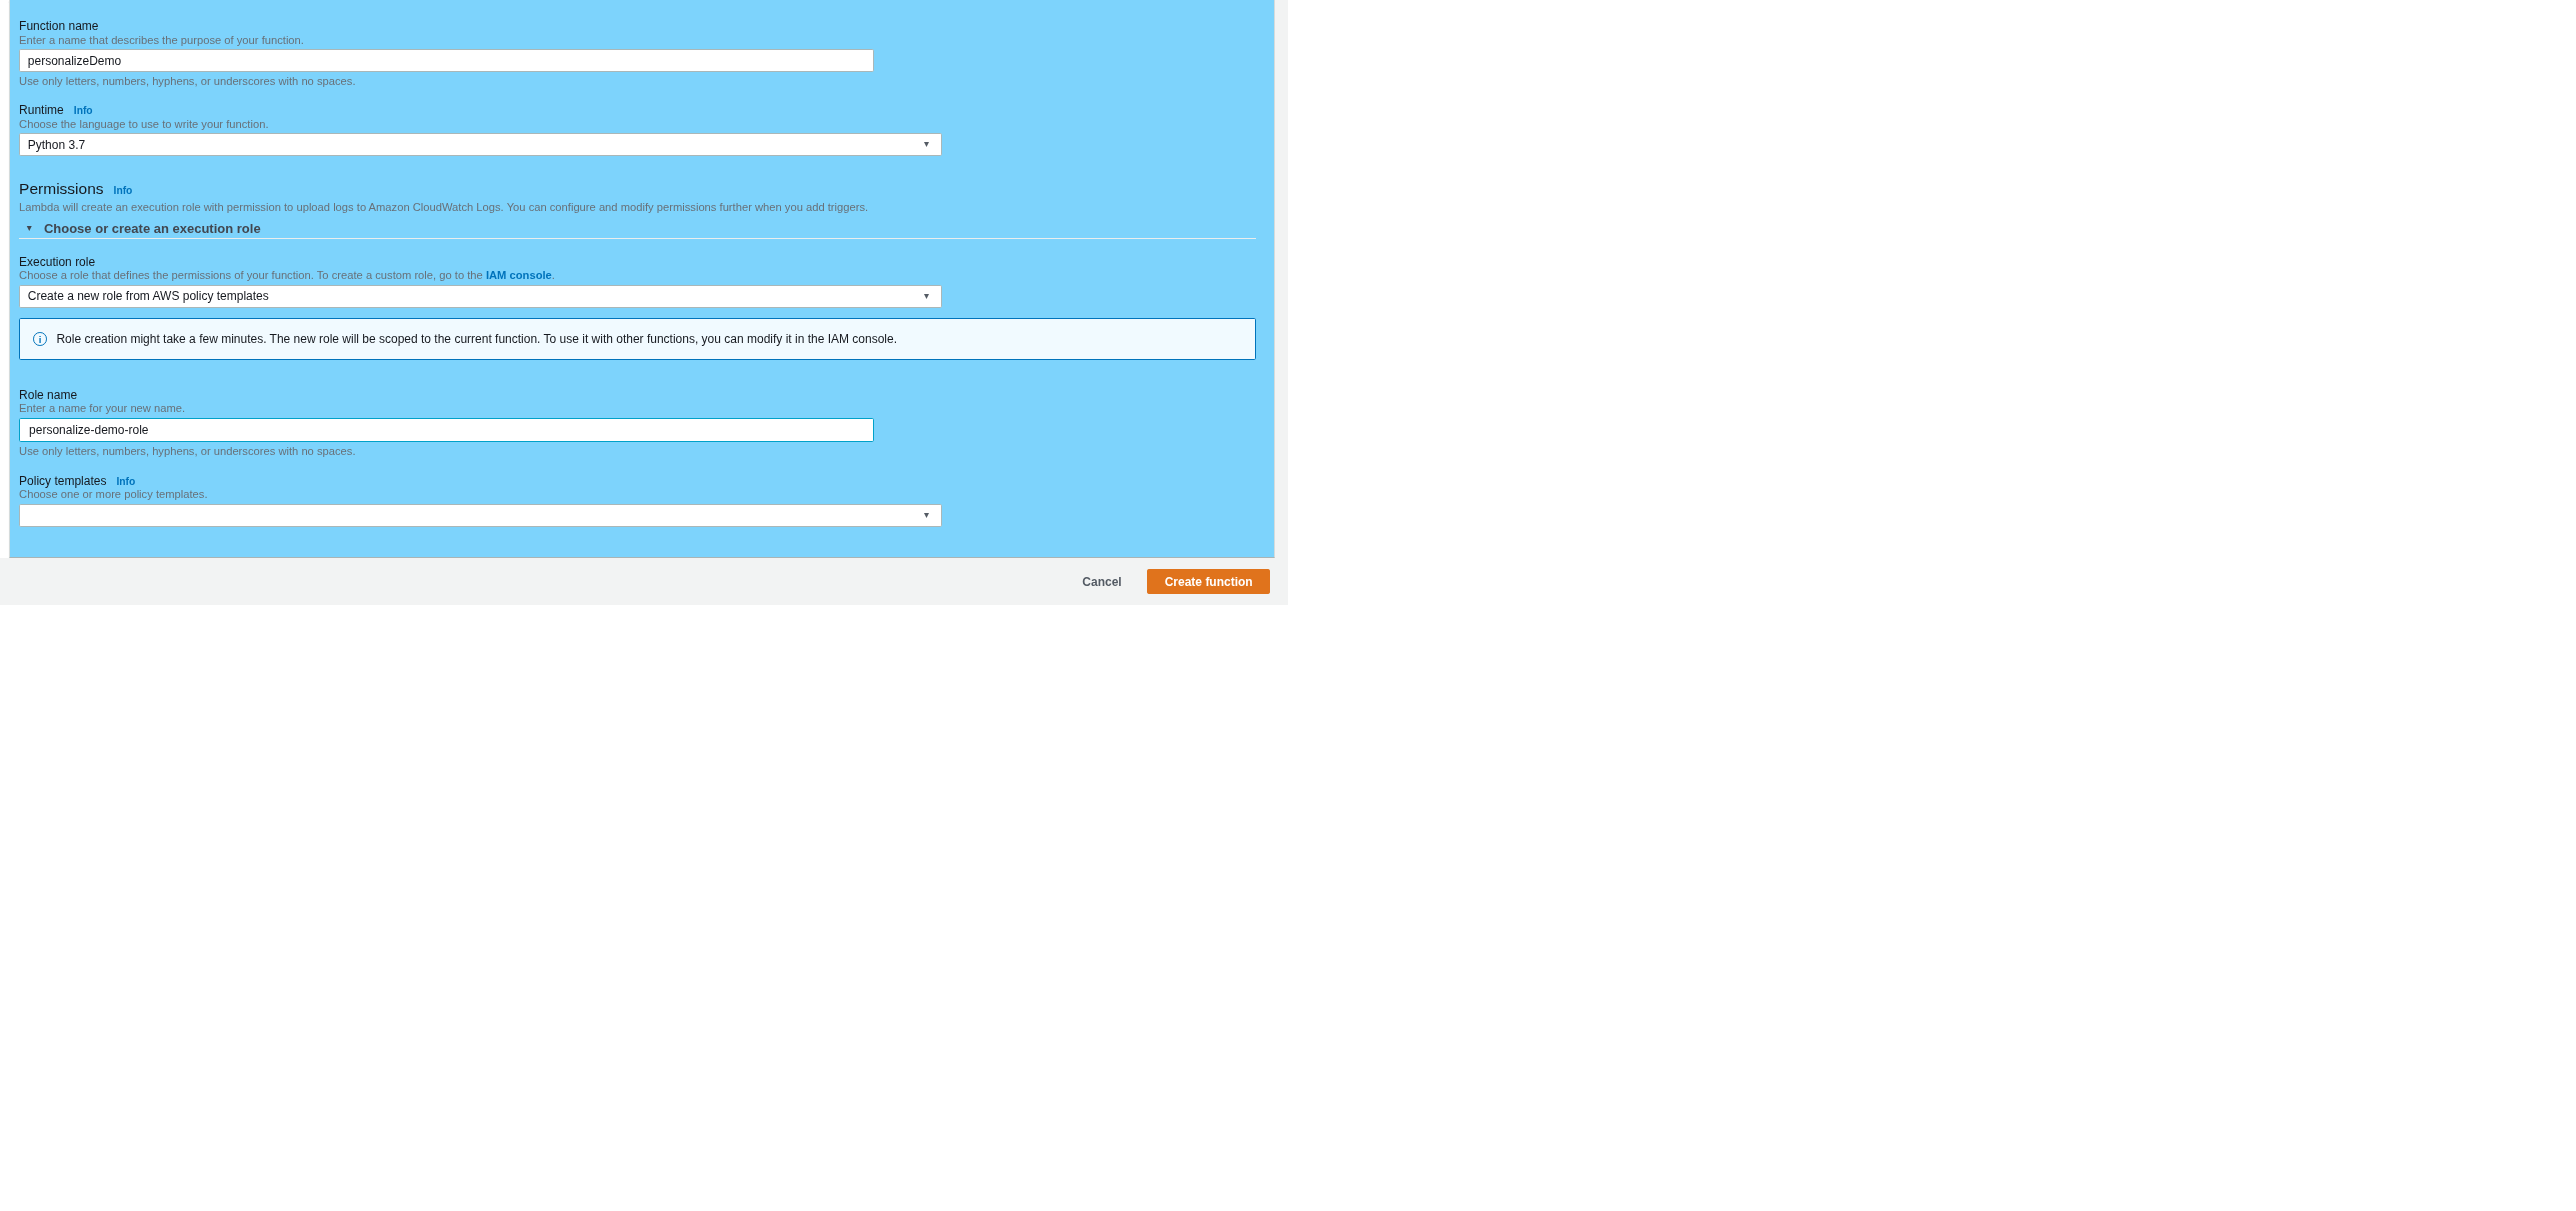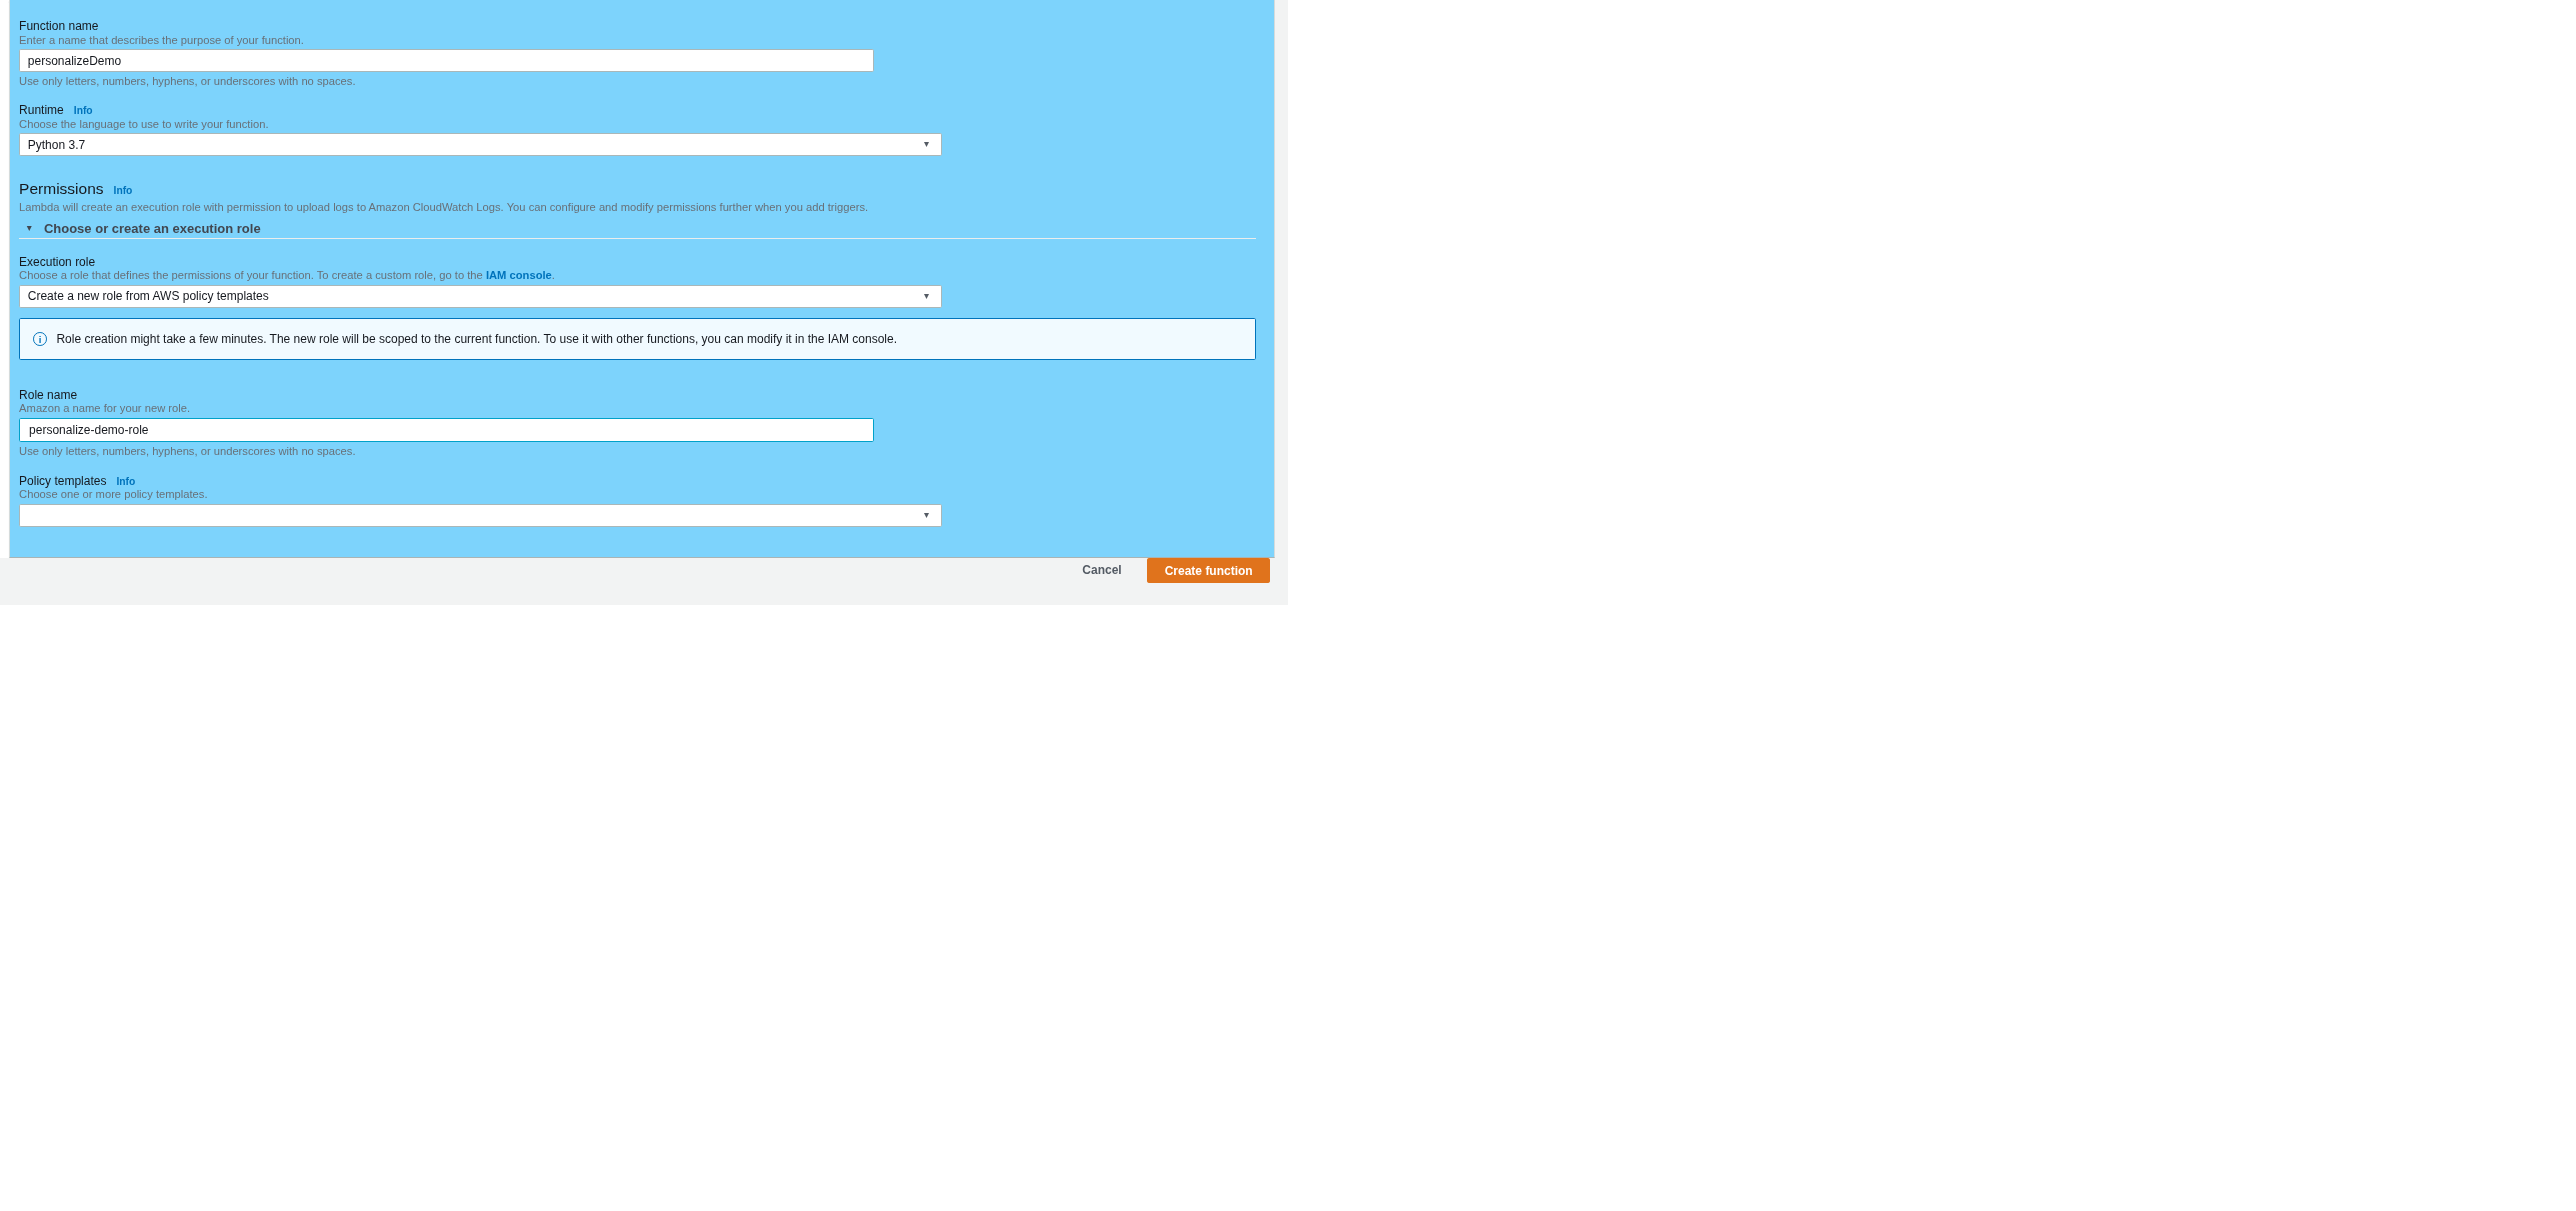--- a/index.html
+++ b/index.html
@@ -175,21 +175,21 @@
   .mt-18 { margin-top: 15.5px; }
   .mt-32 { margin-top: 27.5px; }
 
   
   .footer {
     position: absolute;
     left: 0; top: 558px;
     width: 1288px; height: 47px;
     background: #f2f3f3;
     display: flex;
-    align-items: flex-start;
+    align-items: center;
     justify-content: flex-end;
     padding-right: 18px;
   }
   .cancel-btn {
     background: none;
     border: none;
     font-family: "Liberation Sans", "DejaVu Sans", sans-serif;
     font-size: 12px;
     font-weight: bold;
     color: #545b64;
@@ -259,21 +259,21 @@
     </div>
   </div>
 
   <div class="alert">
     <span class="alert-icon">i</span>
     <span class="alert-text">Role creation might take a few minutes. The new role will be scoped to the current function. To use it with other functions, you can modify it in the IAM console.</span>
   </div>
 
   <div class="mt-32">
     <div class="field-label">Role name</div>
-    <div class="field-desc">Amazon a name for your new role.</div>
+    <div class="field-desc">Enter a name for your new name.</div>
     <input class="text-input focused" type="text" value="personalize-demo-role" style="">
     <div class="constraint">Use only letters, numbers, hyphens, or underscores with no spaces.</div>
   </div>
 
   <div class="mt-17">
     <div class="label-row">
       <span class="field-label">Policy templates</span>
       <a class="info-link">Info</a>
     </div>
     <div class="field-desc">Choose one or more policy templates.</div>

